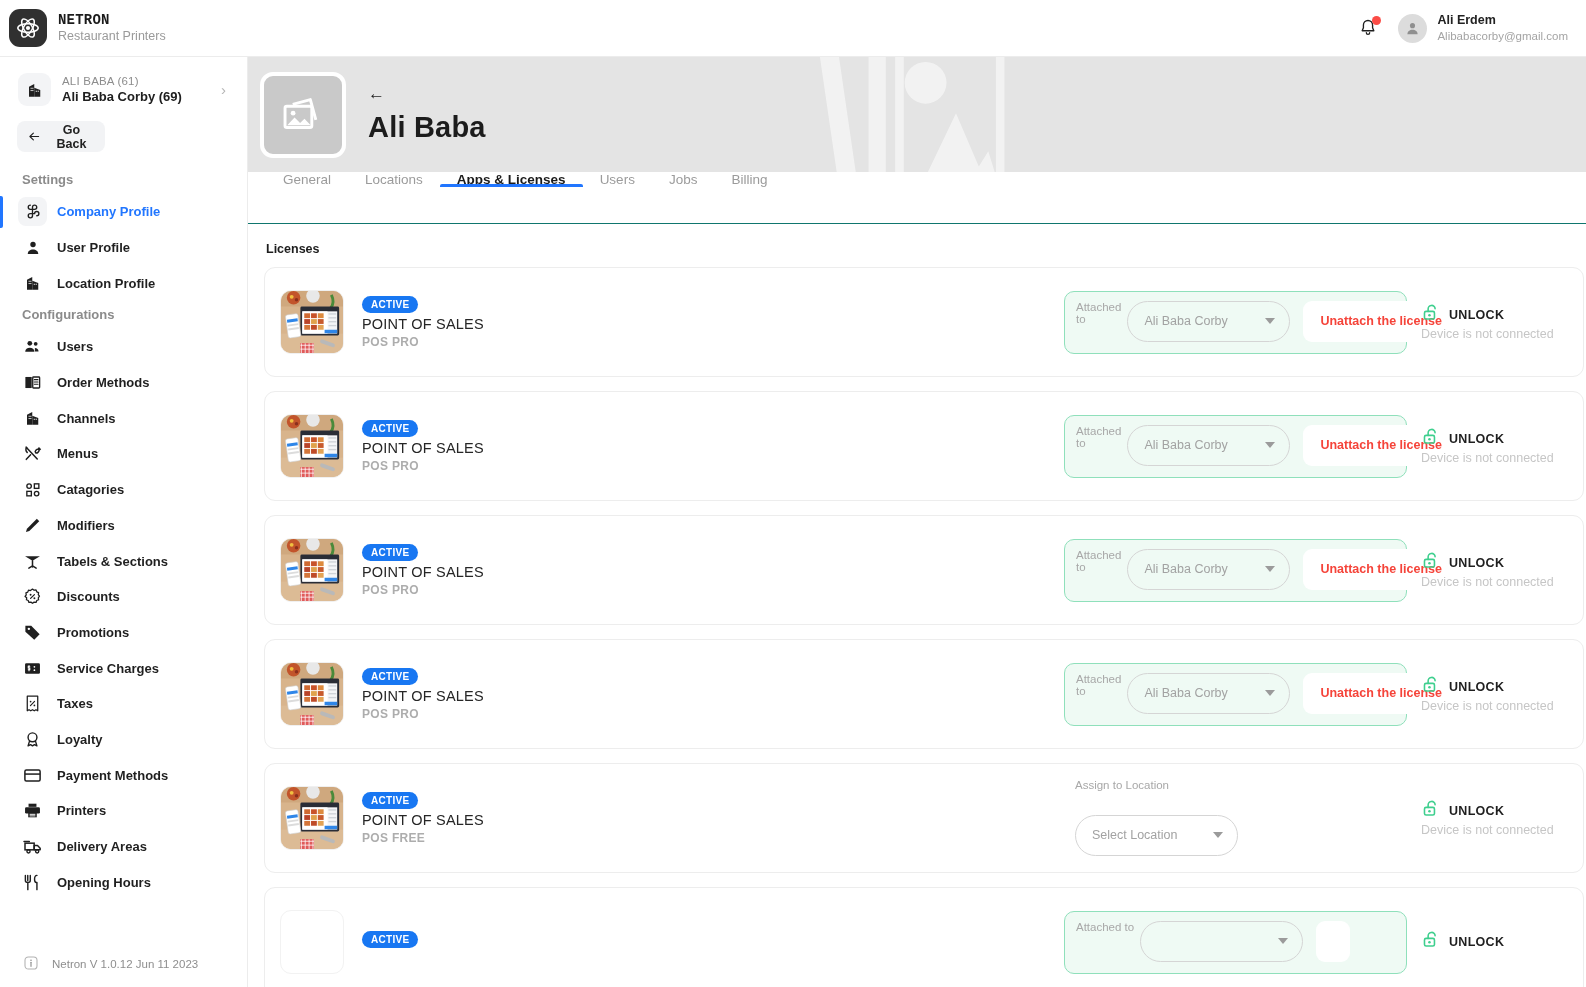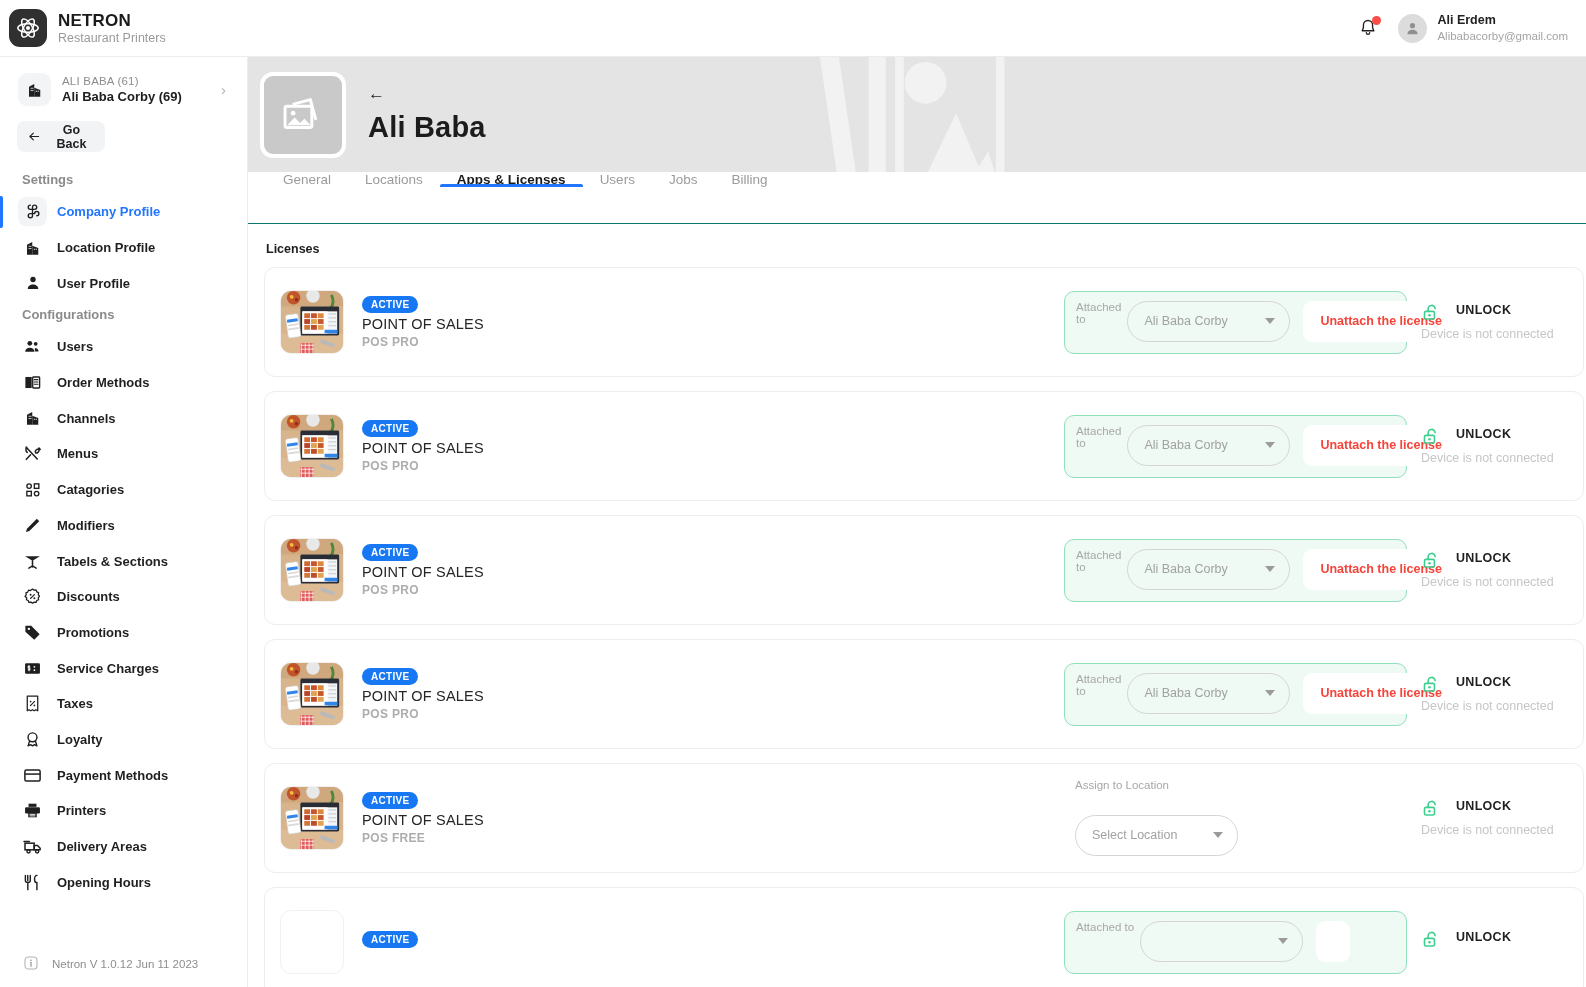--- a/index.html
+++ b/index.html
@@ -19,21 +19,21 @@
     border-bottom: 1px solid #ececec;
     padding: 0 18px 0 9px;
     position: relative; z-index: 30;
   }
   .brand { display: flex; align-items: center; gap: 11px; }
   .brand-logo {
     width: 38px; height: 38px; border-radius: 11px;
     background: #303030; display: flex; align-items: center; justify-content: center;
   }
   .brand-text { display: flex; flex-direction: column; line-height: 1.12; }
-  .brand-name { font-size: 17px; font-weight: bold; color: #1b1b1b; letter-spacing: .2px; }
+  .brand-name { font-size: 14px; font-weight: bold; color: #1b1b1b; letter-spacing: .2px; font-family: Liberation Mono, monospace; }
   .brand-sub { font-size: 12.5px; color: #9a9a9a; }
   .topbar-spacer { flex: 1; }
   .topbar-right { display: flex; align-items: center; gap: 17px; }
   .bell-wrap { position: relative; width: 26px; height: 26px; display:flex; align-items:center; justify-content:center; cursor: pointer; }
   .bell-dot {
     position: absolute; top: 1px; right: 0px; width: 9px; height: 9px;
     border-radius: 50%; background: #fb4c46;
   }
   .user-block { display: flex; align-items: center; gap: 10px; cursor: pointer; }
   .avatar {
@@ -186,21 +186,21 @@
     margin-right: 14px; display: flex; flex-direction: column; gap: 24px;
     width: 343px; flex-shrink: 0; padding: 9px 11px 11px 11px;
   }
   .assign-label { font-size: 11.5px; color: #a8a8a8; }
 
   .lic-right {
     width: 162px; flex-shrink: 0;
     display: flex; flex-direction: column; gap: 5px;
     padding-right: 10px;
   }
-  .unlock-row { display: flex; align-items: flex-start; gap: 16px; }
+  .unlock-row { display: flex; align-items: flex-end; gap: 9px; }
   .unlock-text { font-size: 12.5px; font-weight: bold; color: #1f1f1f; letter-spacing: .3px; }
   .device-text { font-size: 12.5px; color: #c6c6c6; white-space: nowrap; }
 
   .thumb-svg { display: block; width: 100%; height: 100%; }
 </style>
 </head>
 <body>
 
 <div class="app">
 
@@ -287,41 +287,41 @@
                 <path d="M9 3a3 3 0 1 0 0 6h6a3 3 0 1 0 0-6 3 3 0 0 0-3 3v12a3 3 0 1 1-3-3h6a3 3 0 1 1 3 3" fill="none" stroke="#1f1f1f" stroke-width="1.9" stroke-linecap="round" stroke-linejoin="round"></path>
               </svg>
             </span>
           </span>
           <span>Company Profile</span>
         </div>
 
         <div class="nav-item">
           <span class="ico">
             <svg width="18" height="18" viewBox="0 0 24 24">
+              <circle cx="12" cy="7.4" r="3.6" fill="#1f1f1f"></circle>
+              <path d="M5 20c0-3.8 3.1-6 7-6s7 2.2 7 6z" fill="#1f1f1f"></path>
+            </svg>
+          </span>
+          <span>User Profile</span>
+        </div>
+
+        <div class="nav-item">
+          <span class="ico">
+            <svg width="18" height="18" viewBox="0 0 24 24">
               <path d="M4 21V7.5l7-3.5v17z" fill="#1f1f1f"></path>
                 <path d="M11 21V9l8 3v9z" fill="#1f1f1f"></path>
               <rect x="6.2" y="9" width="1.4" height="1.4" fill="#fff"></rect>
                 <rect x="8.4" y="9" width="1.4" height="1.4" fill="#fff"></rect>
               <rect x="6.2" y="12" width="1.4" height="1.4" fill="#fff"></rect>
                 <rect x="8.4" y="12" width="1.4" height="1.4" fill="#fff"></rect>
               <rect x="13" y="13" width="1.4" height="1.4" fill="#fff"></rect>
                 <rect x="15.6" y="13" width="1.4" height="1.4" fill="#fff"></rect>
             </svg>
           </span>
           <span>Location Profile</span>
-        </div>
-
-        <div class="nav-item">
-          <span class="ico">
-            <svg width="18" height="18" viewBox="0 0 24 24">
-              <circle cx="12" cy="7.4" r="3.6" fill="#1f1f1f"></circle>
-              <path d="M5 20c0-3.8 3.1-6 7-6s7 2.2 7 6z" fill="#1f1f1f"></path>
-            </svg>
-          </span>
-          <span>User Profile</span>
         </div>
 
         <div class="nav-section">Configurations</div>
 
         <div class="nav-item">
           <span class="ico">
             <svg width="19" height="19" viewBox="0 0 24 24">
               <circle cx="8.6" cy="8" r="3" fill="#1f1f1f"></circle>
                 <circle cx="16" cy="8.6" r="2.4" fill="#1f1f1f"></circle>
               <path d="M2.8 18.5c0-3.1 2.6-4.8 5.8-4.8s5.8 1.7 5.8 4.8z" fill="#1f1f1f"></path>

